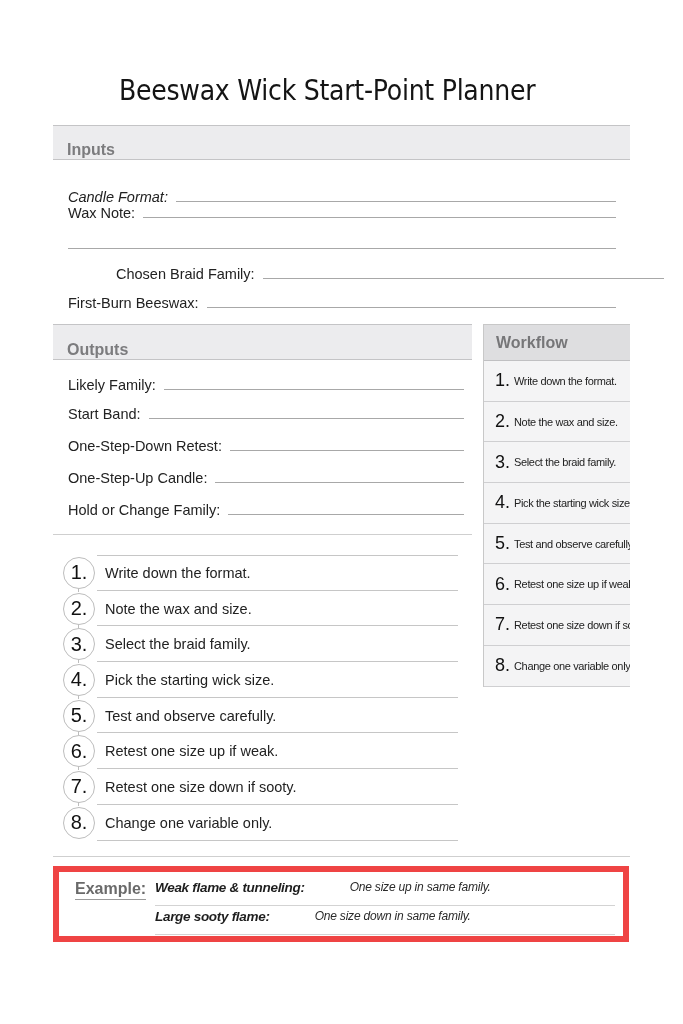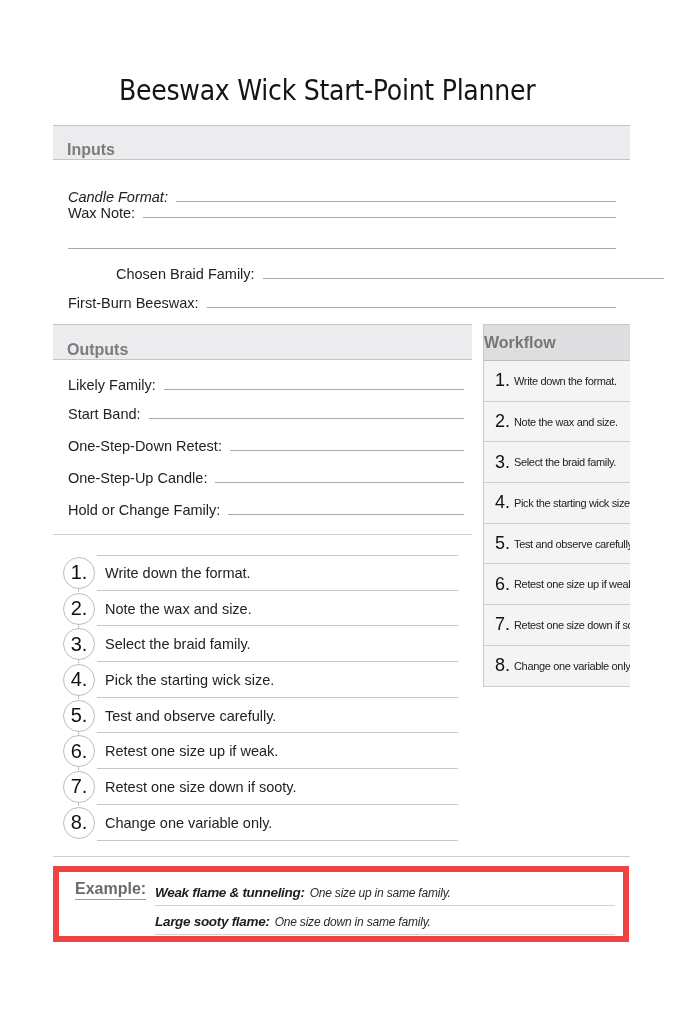--- a/index.html
+++ b/index.html
@@ -44,41 +44,42 @@
     }
     .step .text { margin-left: 10px; font-size: 14.5px; color: #222; }
     .step .connector { position: absolute; left: 15px; top: 31px; width: 1px; height: 6px; background: #bdbdbd; z-index: 1; }
 
     .workflow {
       position: absolute; left: 483px; top: 324px; width: 147px; height: 363px;
       border: 1px solid #c8c8c8; border-right: none; background: #f4f4f5;
     }
     .workflow .wf-header {
       height: 36px; background: #dedee0; border-bottom: 1.5px solid #c0c0c2;
-      color: #767678; font-weight: bold; font-size: 16px; display: flex; align-items: center; 
+      color: #767678; font-weight: bold; font-size: 16px; display: flex; align-items: center; padding-left: 12px;
     }
     .wf-item {
       height: 40.7px; border-bottom: 1px solid #cfcfd1; display: flex; align-items: center; padding-left: 11px;
       white-space: nowrap; overflow: hidden;
     }
     .wf-item .n { font-size: 18px; color: #111; margin-right: 4px; }
     .wf-item .t { font-size: 11px; color: #222; letter-spacing: -0.35px; }
 
     .example-box {
       position: absolute; left: 53px; top: 866px; width: 576px; height: 76px;
       border: 6px solid #ef4444; background: #fff;
     }
     .example-label {
       position: absolute; left: 16px; top: 8px; font-size: 16px; font-weight: bold; color: #6a6a6a;
       border-bottom: 1px solid #9a9a9a; padding-bottom: 1px;
     }
     .ex-row {
       position: absolute; left: 96px; width: 460px; height: 26px;
-      border-bottom: 1px solid #d3d3d3; display: flex; align-items: center; font-style: italic;
+      border-bottom: 1px solid #d3d3d3; display: flex; font-style: italic;
       white-space: nowrap;
+      gap: 40px;
     }
     .ex-row .k { font-size: 13.5px; font-weight: bold; color: #1e1e1e; letter-spacing: -0.3px; }
     .ex-row .v { font-size: 12px; color: #2a2a2a; margin-left: 5px; letter-spacing: -0.2px; }
   </style>
 </head>
 <body>
 
 <h1 class="title">Beeswax Wick Start-Point Planner</h1>
 
 <div class="section-header inputs-header">

